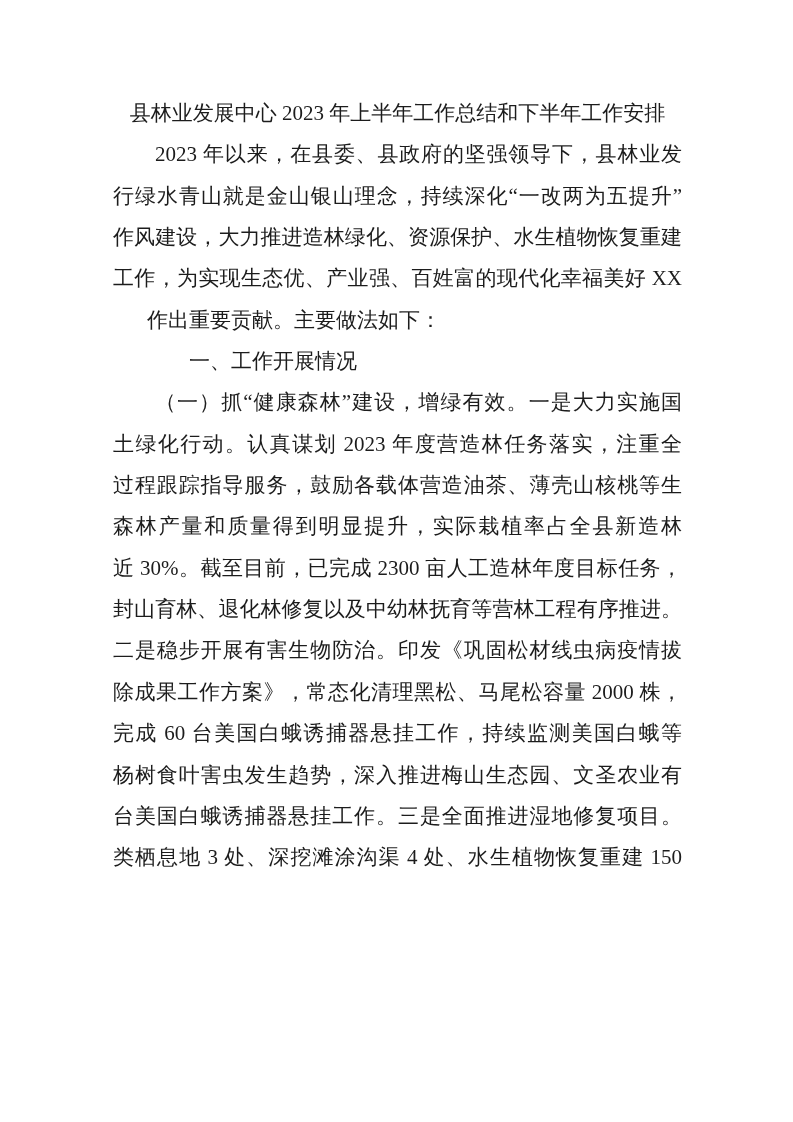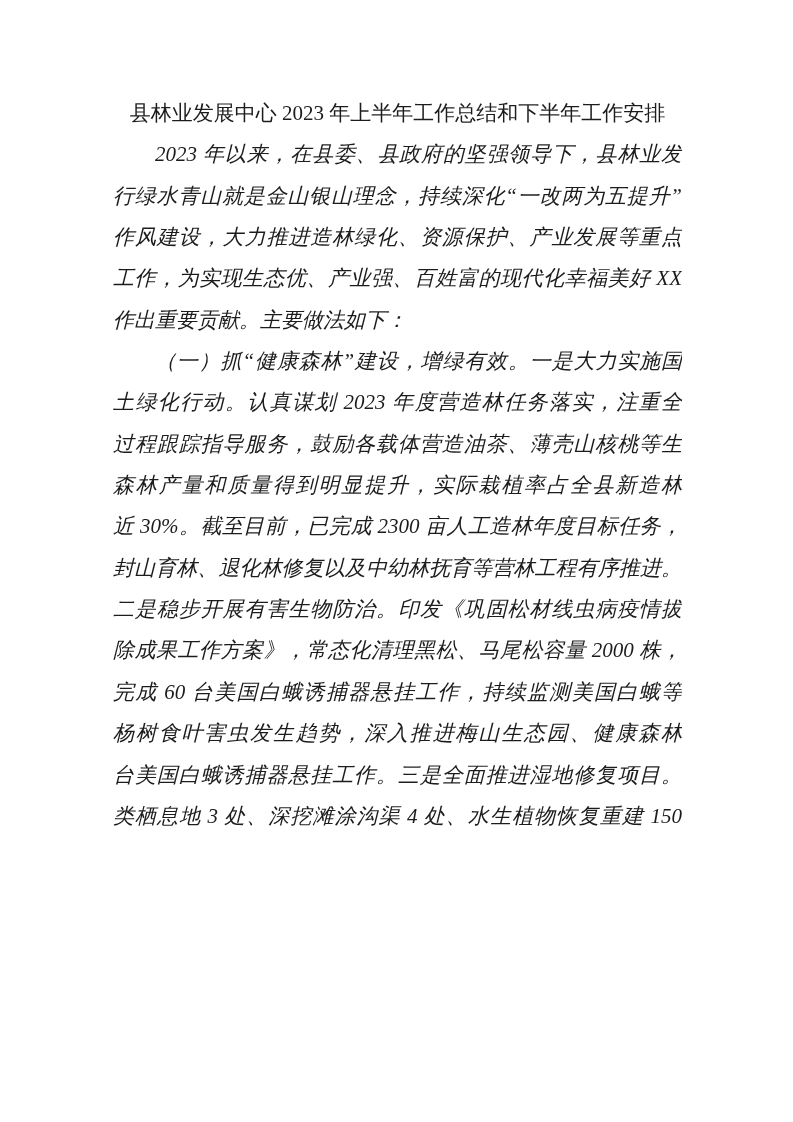--- a/index.html
+++ b/index.html
@@ -33,56 +33,59 @@
   .para {
     margin: 0;
     padding: 0;
   }
   .line {
     text-align: justify;
     text-align-last: justify;
     height: 41.35px;
     overflow: hidden;
     white-space: nowrap;
-    font-style: italic;
   }
   .line.first {
     text-indent: 42px;
   }
   .line.last {
     text-align: right;
     text-align-last: left;
+    margin-left: 34px;
   }
 </style>
 </head>
 <body>
 
 <div class="page">
   <div class="doc">
 
     <div class="title-line">县林业发展中心 2023 年上半年工作总结和下半年工作安排</div>
 
     <div class="para">
       <div class="line first">2023 年以来，在县委、县政府的坚强领导下，县林业发</div>
       <div class="line">行绿水青山就是金山银山理念，持续深化“一改两为五提升”</div>
-      <div class="line">作风建设，大力推进造林绿化、资源保护、产业发展等重点</div>
+      <div class="line">作风建设，大力推进造林绿化、资源保护、水生植物恢复重建</div>
       <div class="line">工作，为实现生态优、产业强、百姓富的现代化幸福美好 XX</div>
       <div class="line last">作出重要贡献。主要做法如下：</div>
     </div>
 
+    <div class="para">
+      <div class="line first last">一、工作开展情况</div>
+    </div>
 
     <div class="para">
       <div class="line first">（一）抓“健康森林”建设，增绿有效。一是大力实施国</div>
       <div class="line">土绿化行动。认真谋划 2023 年度营造林任务落实，注重全</div>
       <div class="line">过程跟踪指导服务，鼓励各载体营造油茶、薄壳山核桃等生</div>
       <div class="line">森林产量和质量得到明显提升，实际栽植率占全县新造林</div>
       <div class="line">近 30%。截至目前，已完成 2300 亩人工造林年度目标任务，</div>
       <div class="line">封山育林、退化林修复以及中幼林抚育等营林工程有序推进。</div>
       <div class="line">二是稳步开展有害生物防治。印发《巩固松材线虫病疫情拔</div>
       <div class="line">除成果工作方案》，常态化清理黑松、马尾松容量 2000 株，</div>
       <div class="line">完成 60 台美国白蛾诱捕器悬挂工作，持续监测美国白蛾等</div>
-      <div class="line">杨树食叶害虫发生趋势，深入推进梅山生态园、健康森林</div>
+      <div class="line">杨树食叶害虫发生趋势，深入推进梅山生态园、文圣农业有</div>
       <div class="line">台美国白蛾诱捕器悬挂工作。三是全面推进湿地修复项目。</div>
       <div class="line">类栖息地 3 处、深挖滩涂沟渠 4 处、水生植物恢复重建 150</div>
     </div>
 
   </div>
 </div>
 
 </body></html>

